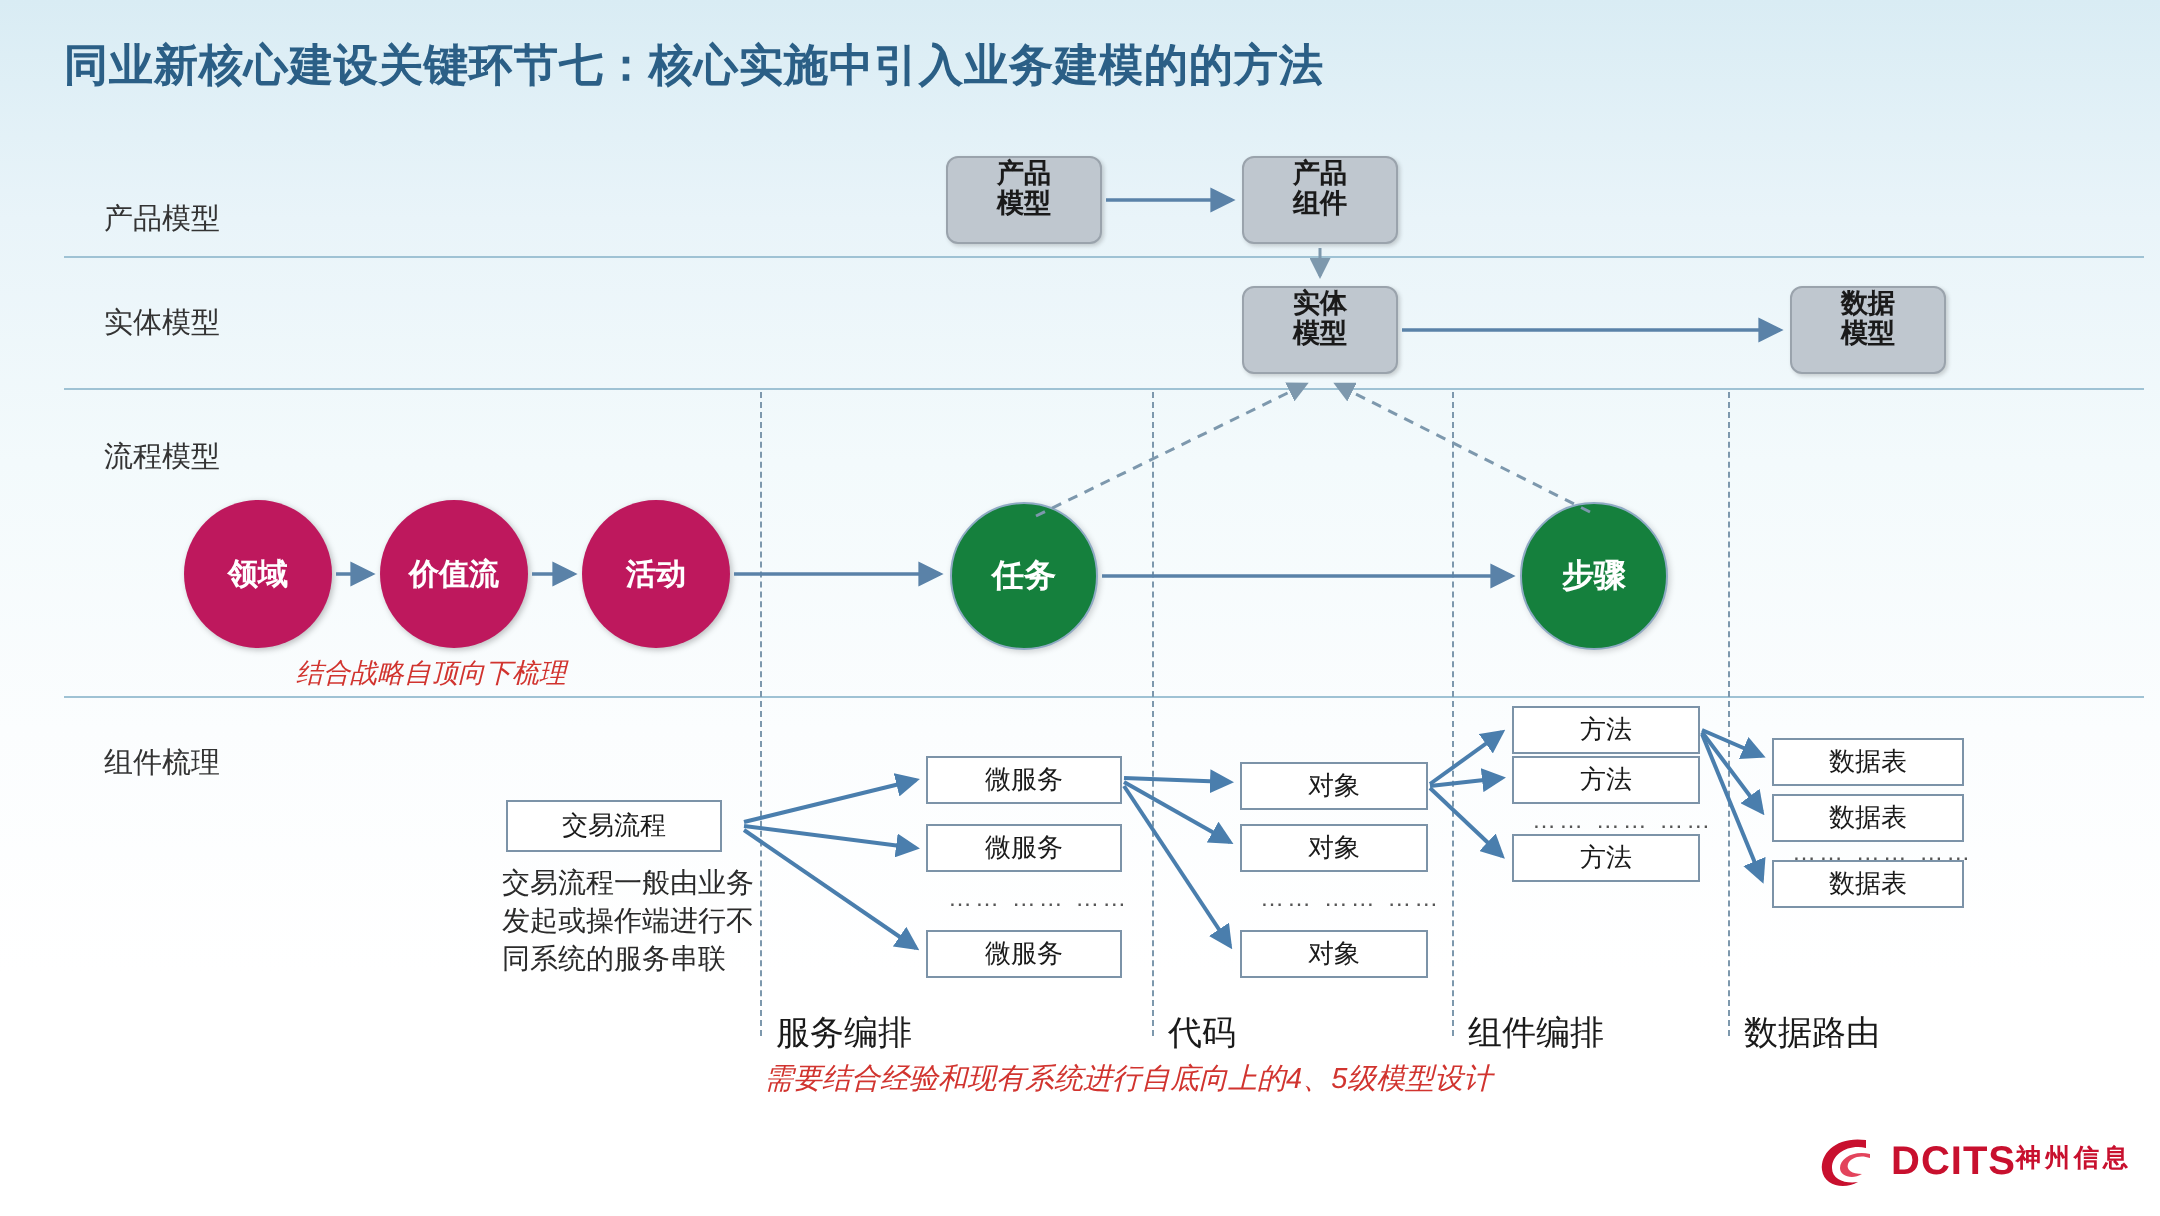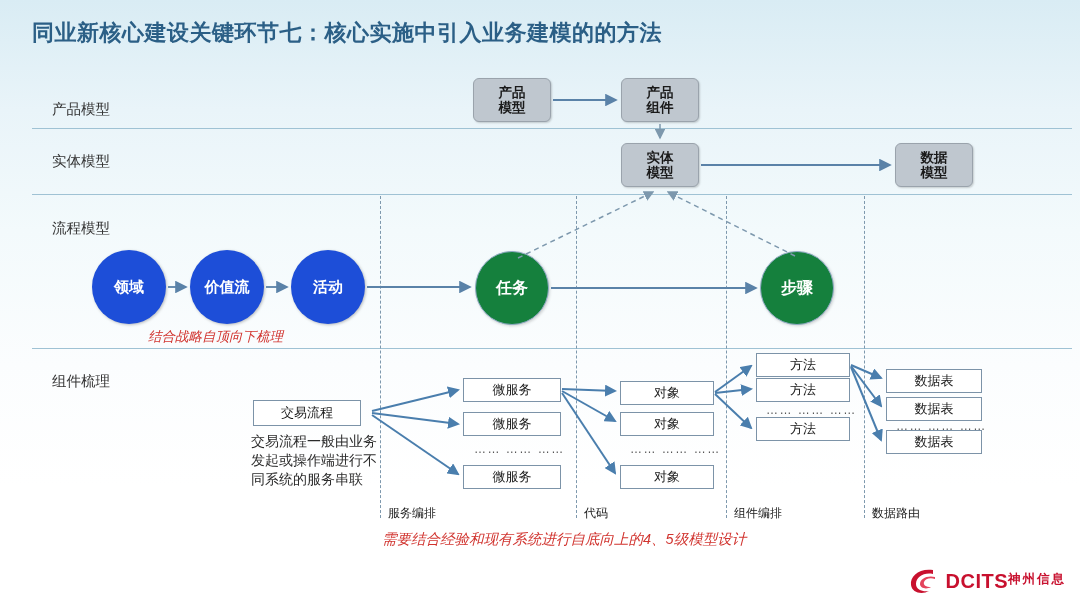--- a/index.html
+++ b/index.html
@@ -22,51 +22,51 @@
 
   
   .row-label { position:absolute; font-size:14.5px; color:#333; white-space:nowrap; }
 
   
   .vdash { position:absolute; width:0; border-left:1px dashed #7d98ad; }
 
   
   .gbox {
     position:absolute; background:#bfc7cf; border:1px solid #9aa3ac; border-radius:6px;
-    display:flex; flex-direction:column; align-items:center; justify-content:center;
+    display:flex; flex-direction:column; align-items:center; 
     font-size:13.5px; font-weight:bold; color:#1a1a1a; line-height:1.12;
     box-shadow:1px 1px 2px rgba(0,0,0,0.18);
   }
   .gbox span { display:block; }
 
   
   .circle {
     position:absolute; border-radius:50%;
     display:flex; align-items:center; justify-content:center;
     font-weight:bold; color:#fff; text-align:center;
   }
-  .circle.dark { background:#1d4ed8; box-shadow:1px 1px 3px rgba(0,0,0,0.25); }
+  .circle.dark { background:#be185d; box-shadow:1px 1px 3px rgba(0,0,0,0.25); }
   .circle.light { background:#15803d; border:1px solid #8faac4; box-shadow:1px 1px 3px rgba(0,0,0,0.18); }
   .circle.hollow {
     background:#ffffff; border:1px dashed #555; color:#111;
     box-shadow:none;
   }
 
   
   .wbox {
     position:absolute; background:#ffffff; border:1px solid #7c93a8;
     display:flex; align-items:center; justify-content:center;
     font-size:13px; color:#1a1a1a;
   }
 
   
   .red-note { position:absolute; color:#d1342f; font-size:13.5px; white-space:nowrap; }
   .red-note.big { font-size:14.5px; }
   .body-note { position:absolute; font-size:14px; color:#2b2b2b; line-height:1.34; width:135px; }
-  .col-label { position:absolute; font-size:12px; color:#1a1a1a; white-space:nowrap; }
+  .col-label { position:absolute; font-size:17px; color:#1a1a1a; white-space:nowrap; }
   .ellipsis { position:absolute; font-size:12px; color:#555; letter-spacing:1.5px; white-space:nowrap; }
 
   
   svg.overlay { position:absolute; inset:0; width:1080px; height:608px; pointer-events:none; }
 
   
   .logo { position:absolute; right:14px; bottom:10px; display:flex; align-items:center; }
   .logo .mark { width:34px; height:34px; position:relative; margin-right:5px; }
   .logo .txt { display:flex; line-height:1; }
   .logo .txt .en { font-size:20px; font-weight:bold; color:#c8102e; letter-spacing:0.5px; }

